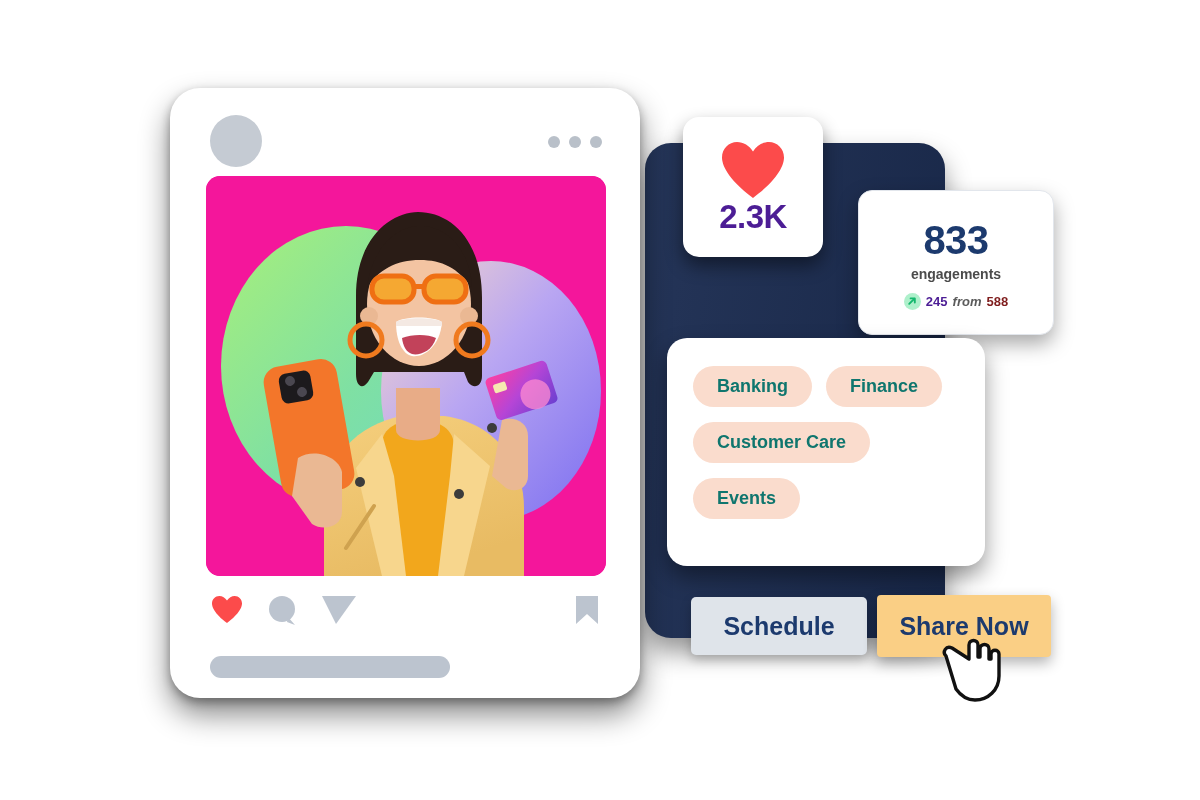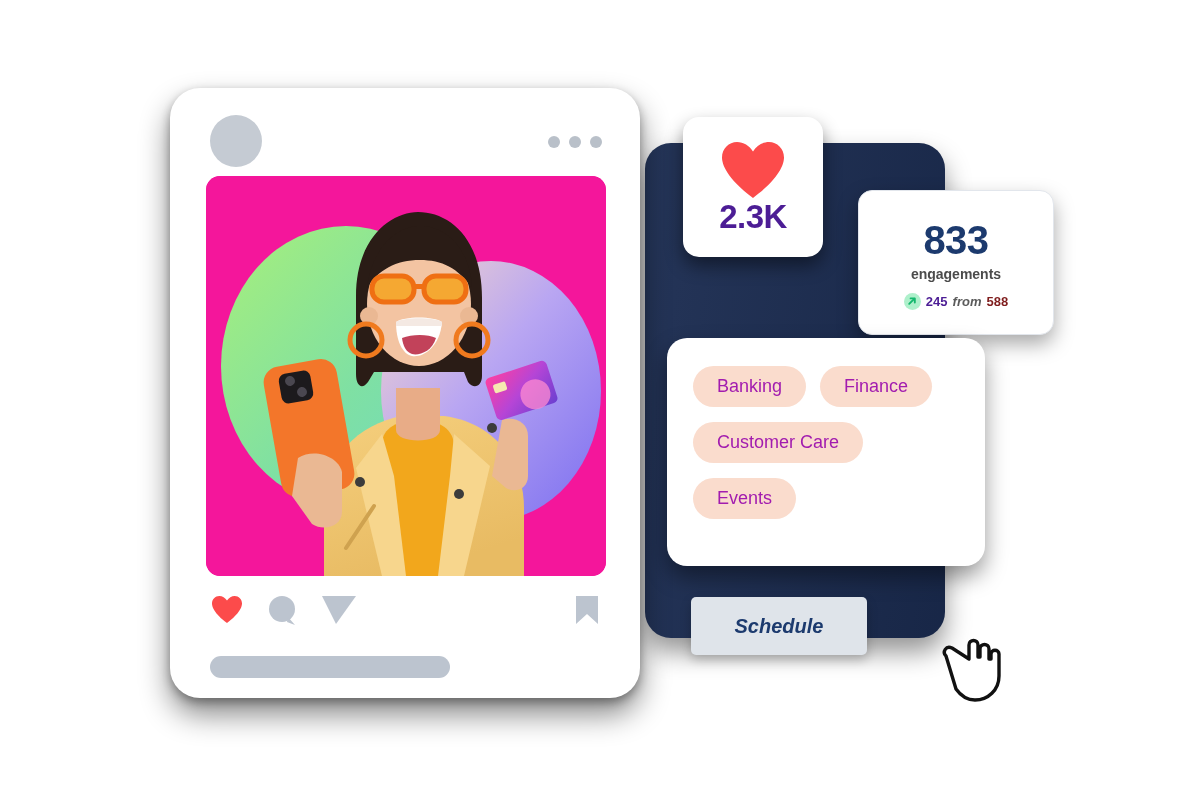--- a/index.html
+++ b/index.html
@@ -154,38 +154,37 @@
     background: #ffffff;
     border-radius: 20px;
     box-shadow: 0 11px 22px rgba(0,0,0,0.4);
     padding: 28px 26px;
     display: flex; flex-direction: column;
     gap: 15px;
   }
   .tag-row { display: flex; gap: 14px; }
   .tag {
     background: #fadccd;
-    color: #a21caf;
-    font-size: 18px; font-weight: normal;
+    color: #0f766e;
+    font-size: 18px; font-weight: bold;
     border-radius: 22px;
     padding: 11px 24px;
     white-space: nowrap;
     line-height: 1.05;
     text-align: right;
   }
 
   
   .btn {
     position: absolute;
-    font-size: 20px; font-weight: bold;
+    font-size: 25px; font-weight: bold;
     color: #1c3a6e;
     display: flex; align-items: center; justify-content: center;
     border: none; cursor: pointer;
     font-family: "Liberation Sans", sans-serif;
-    font-style: italic;
   }
   .btn-schedule {
     left: 691px; top: 597px;
     width: 176px; height: 58px;
     background: #dfe4ea;
     border-radius: 5px;
     box-shadow: 0 5px 11px rgba(0,0,0,0.22);
   }
   .btn-share {
     left: 877px; top: 595px;
@@ -362,20 +361,21 @@
     </div>
     <div class="tag-row">
       <span class="tag">Customer Care</span>
     </div>
     <div class="tag-row">
       <span class="tag">Events</span>
     </div>
   </div>
 
   <button class="btn btn-schedule">Schedule</button>
+  <button class="btn btn-share">Share Now</button>
 
   <span class="cursor-hand">
     <svg width="74" height="74" viewBox="0 0 74 74" aria-hidden="true">
       <path d="M10 24 C6 20 10 13 16 16 L33 27 L33 13 C33 7 42 7 42 13 L42 25 L44 25 L44 17 C44 11 53 11 53 17 L53 27 L55 27 L55 22 C55 17 63 17 63 22 L63 44 C63 58 52 68 39 68 C31 68 25 64 20 57 Z" fill="#ffffff" stroke="#111111" stroke-width="3.4" stroke-linejoin="round"></path>
     </svg>
   </span>
 
 </div>
 
 </body></html>

